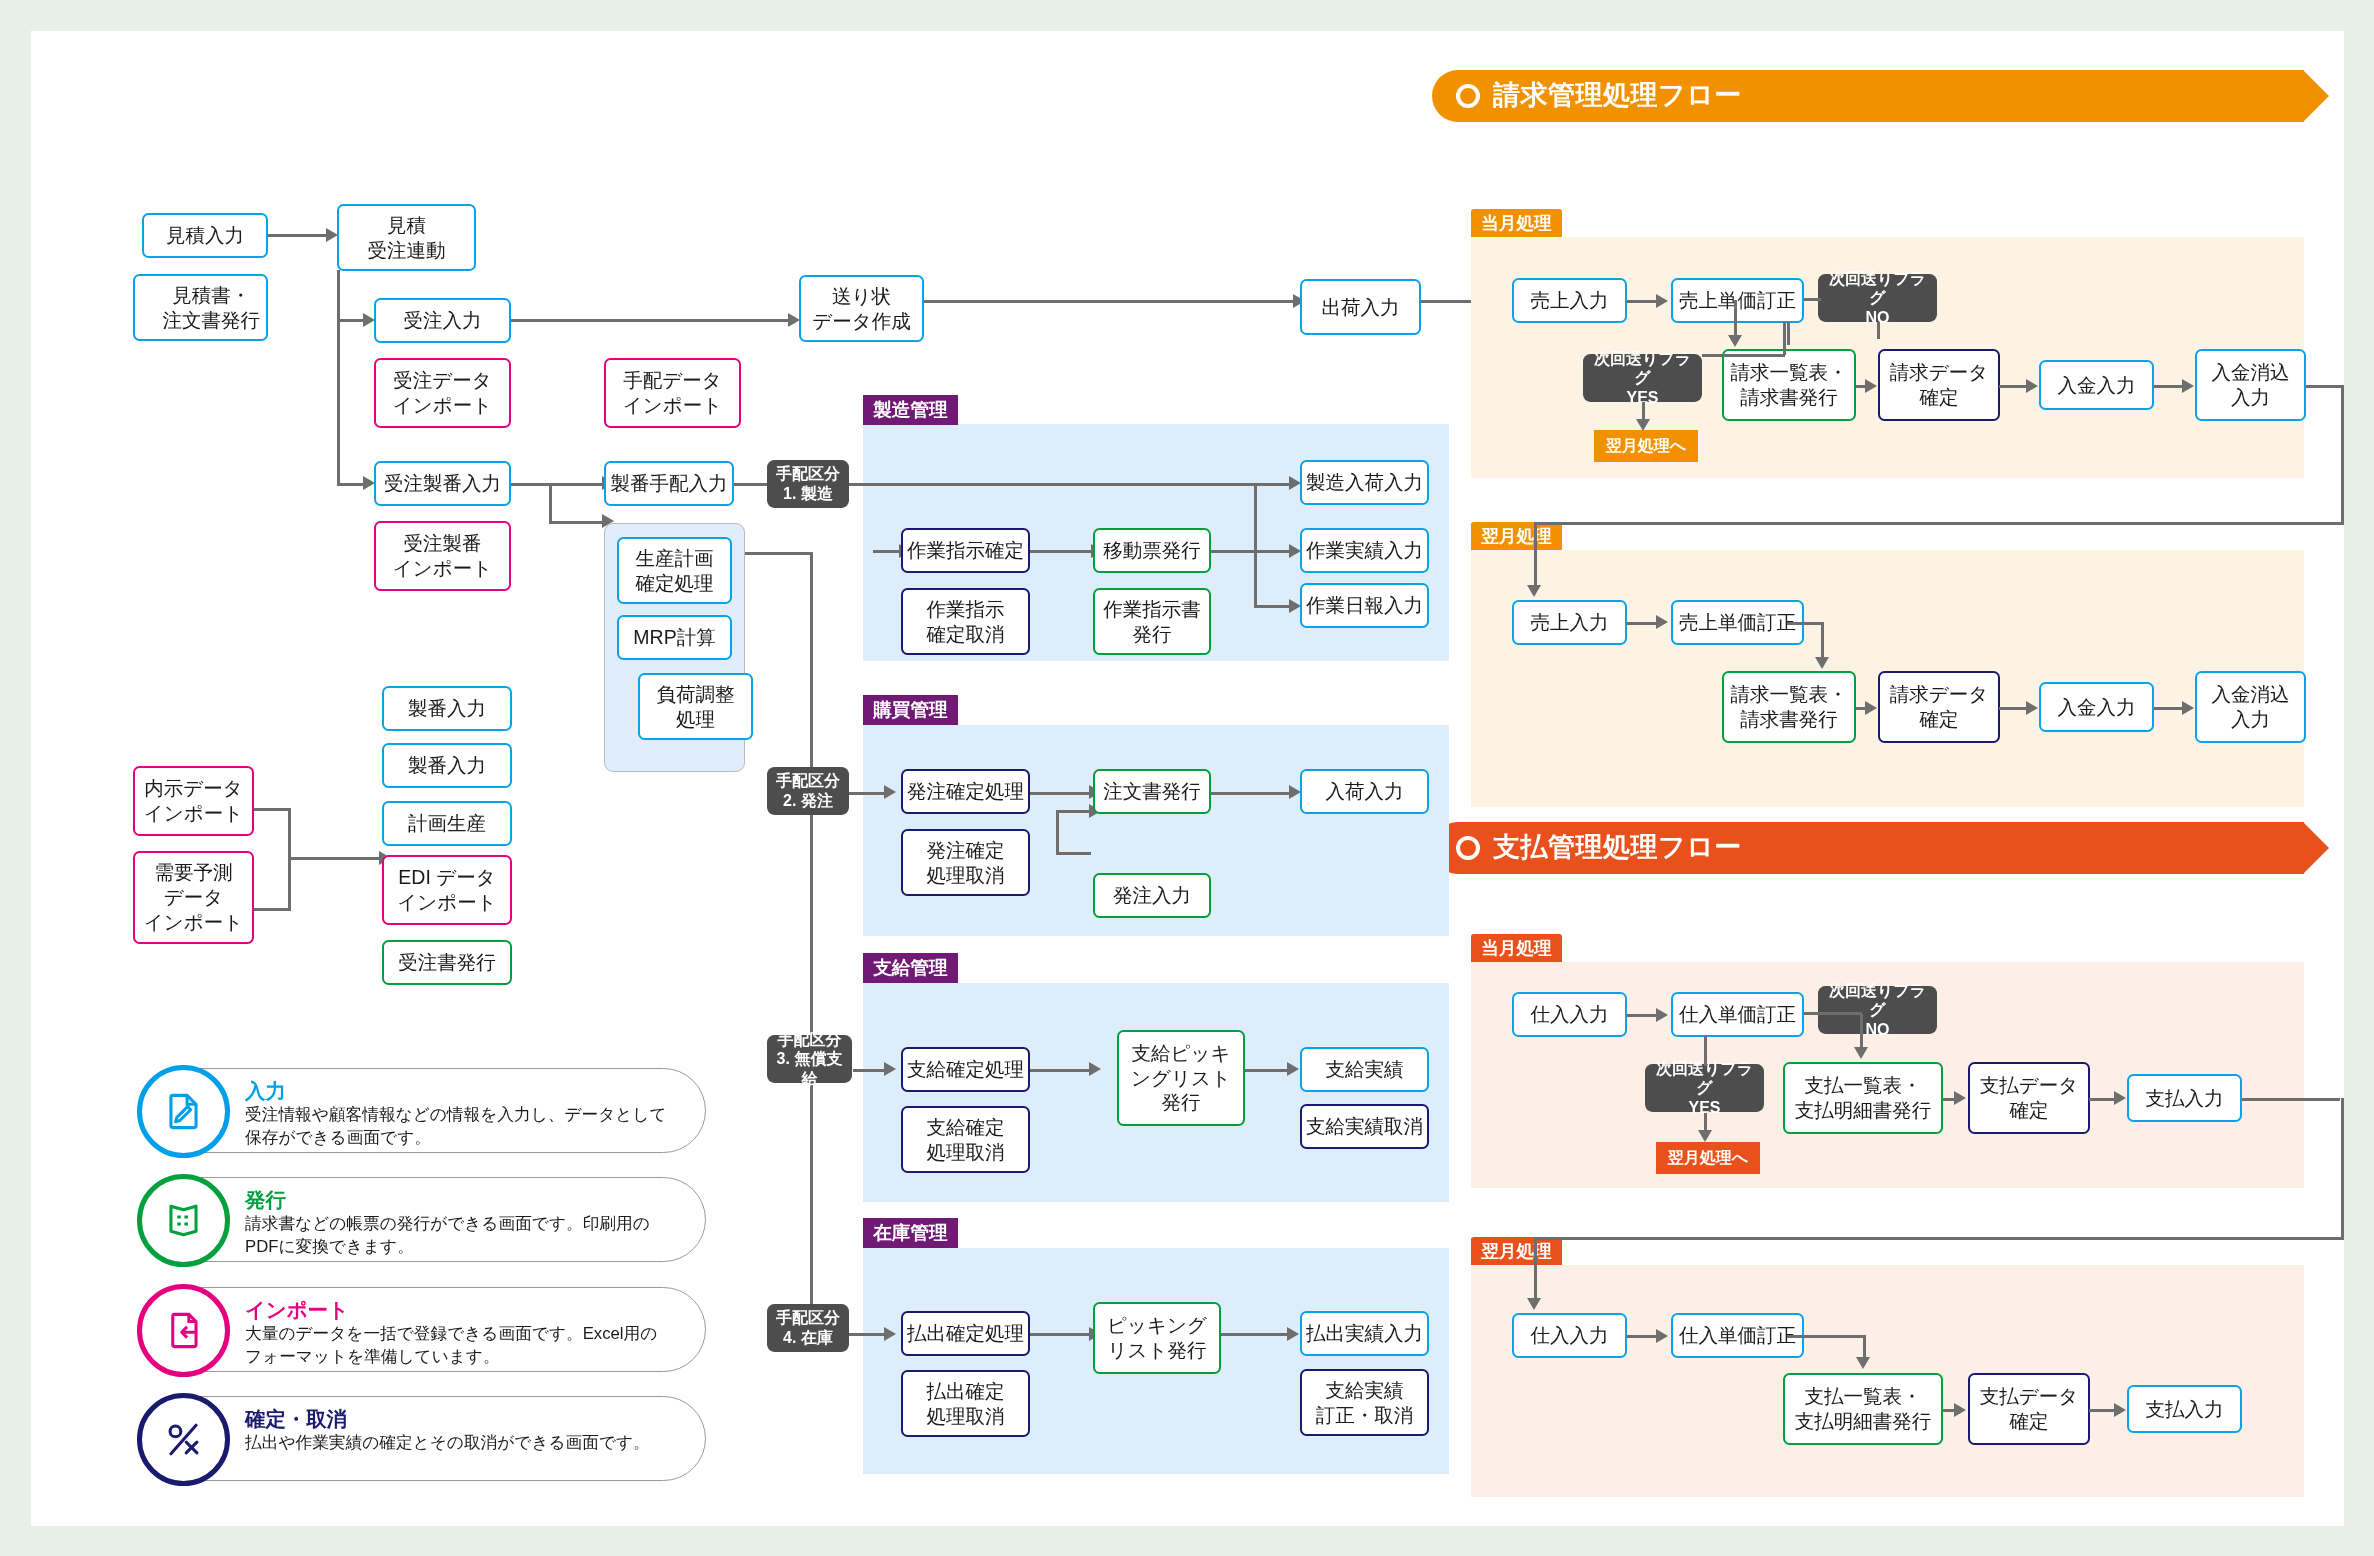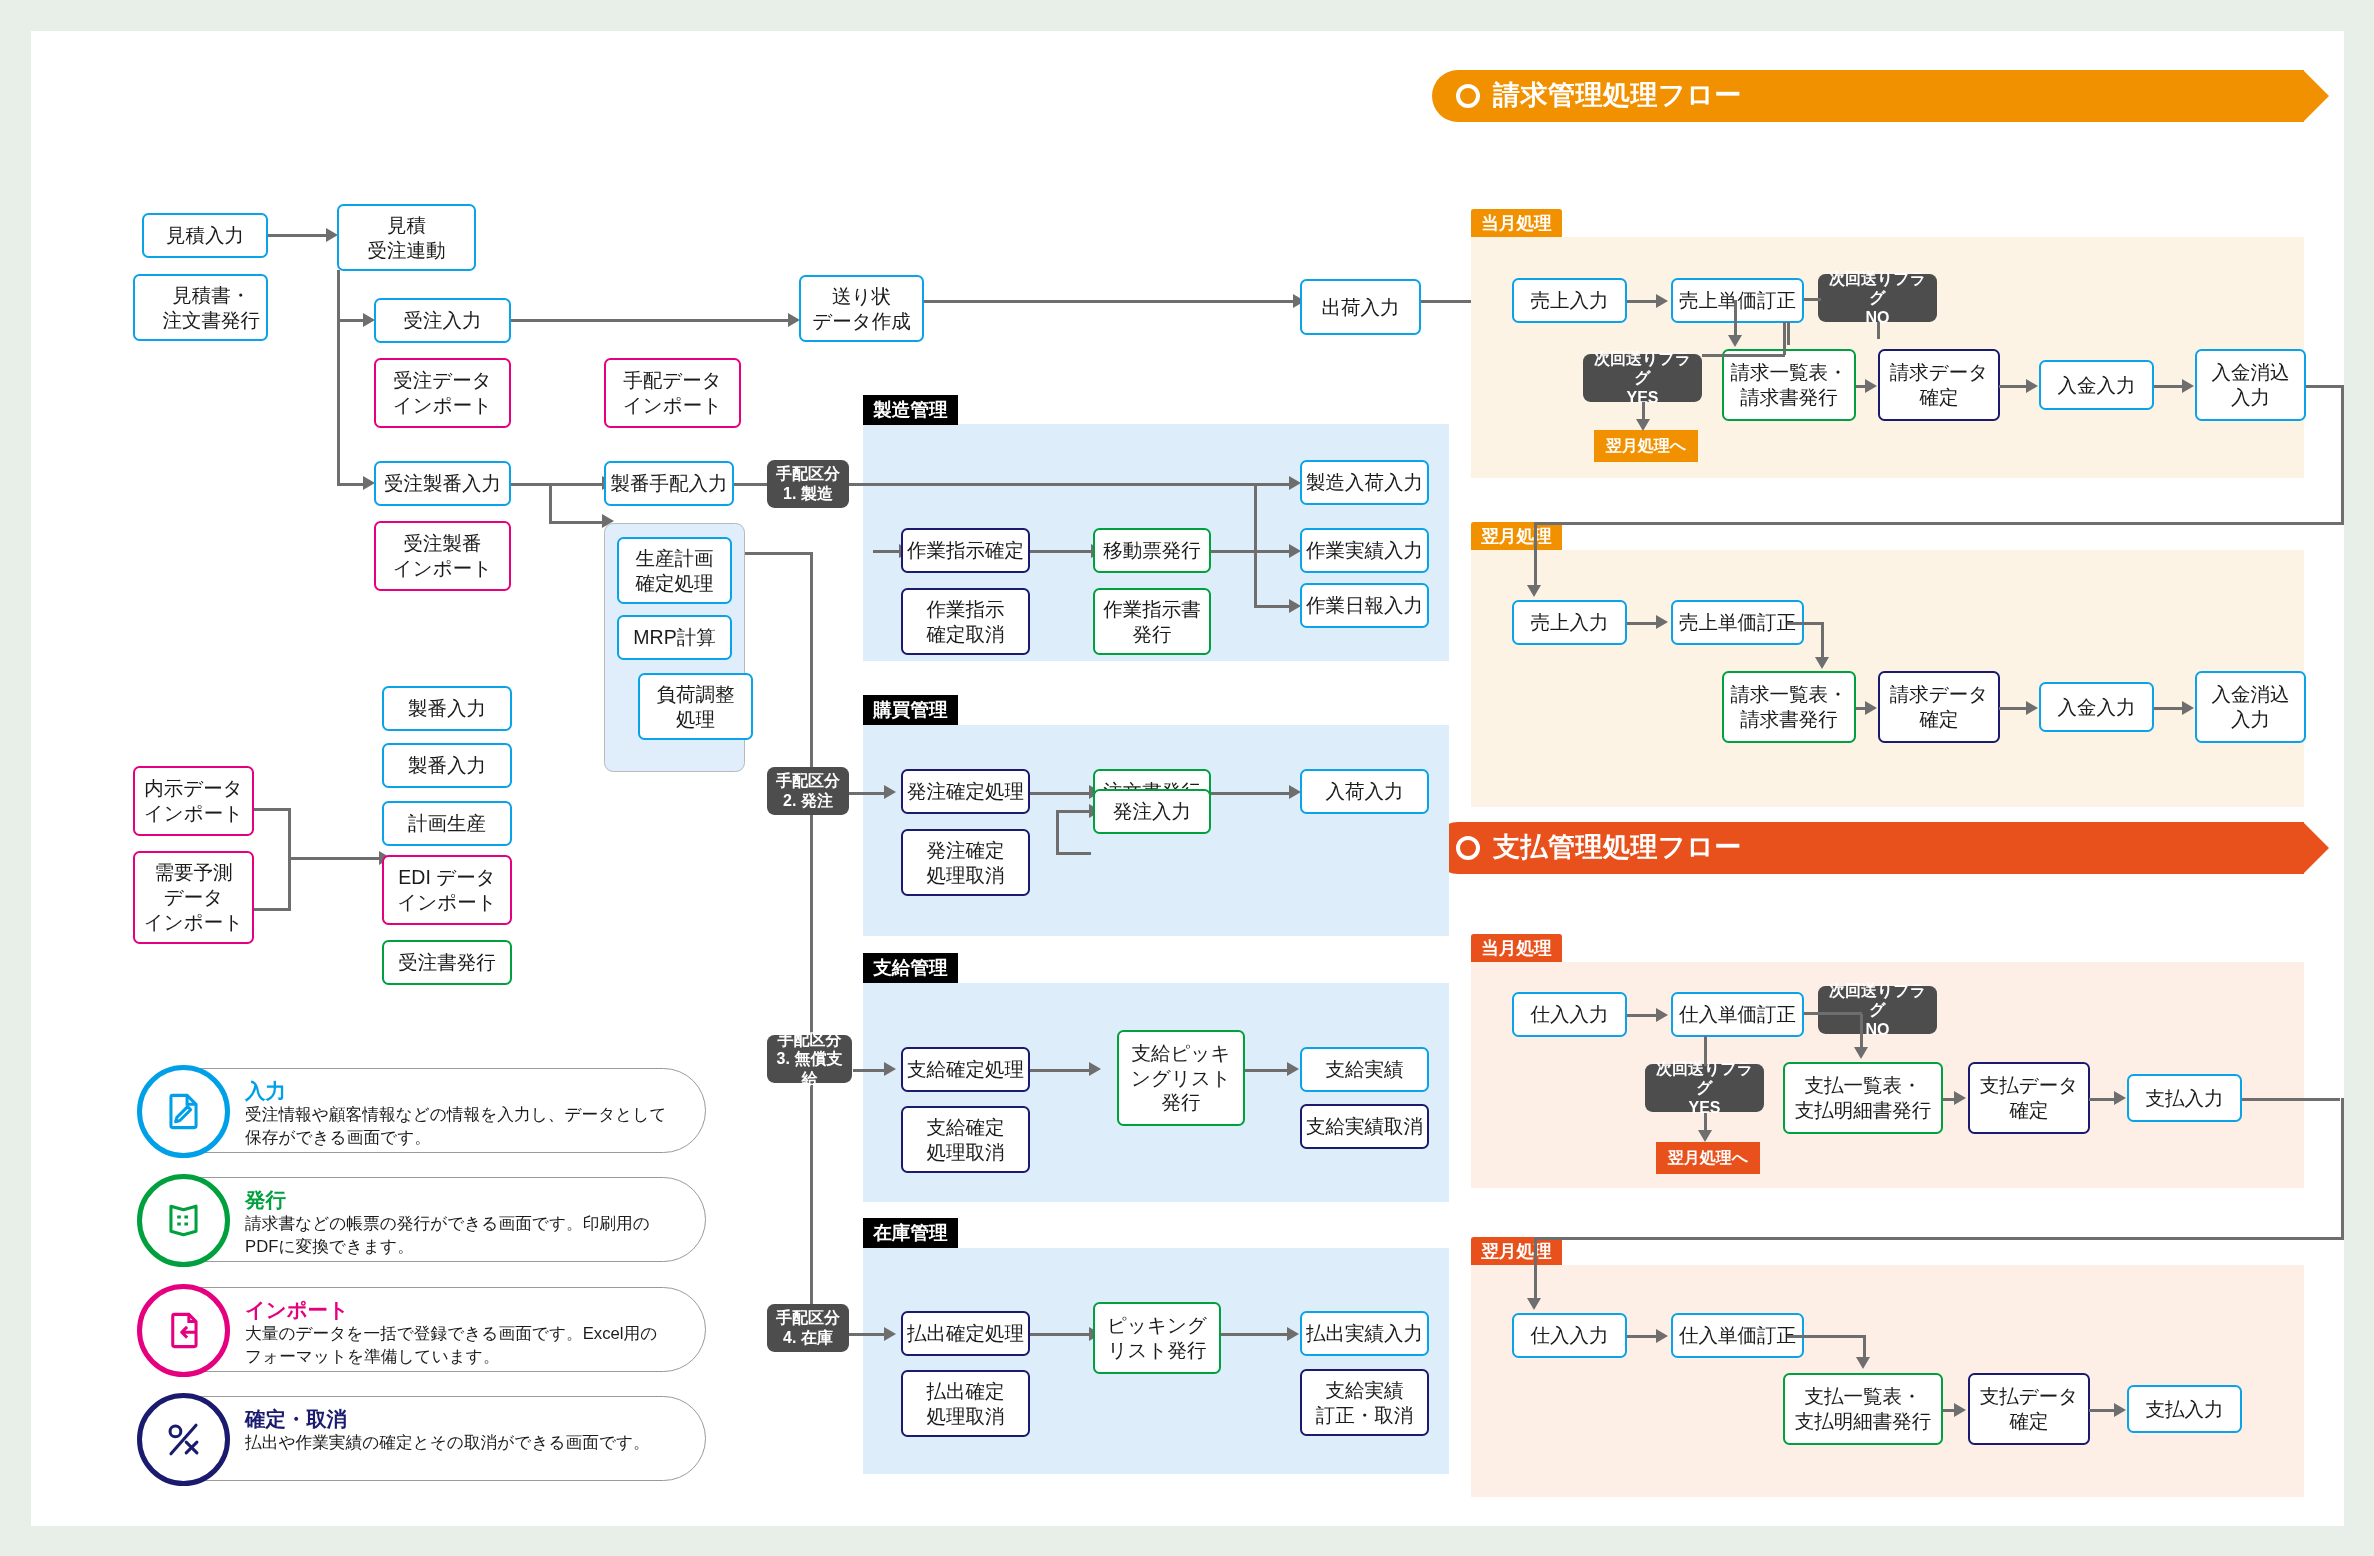--- a/index.html
+++ b/index.html
@@ -58,21 +58,21 @@
   }
   
   .chip-orange {
     position:absolute; color:#fff; font-size:16px; font-weight:700;
     display:flex; align-items:center; justify-content:center; white-space:nowrap;
   }
 
   
   .group { position:absolute; background:#ddedf9; }
   .group-tab {
-    position:absolute; background:#000000; color:#fff; font-weight:bold;
+    position:absolute; background:#701a75; color:#fff; font-weight:bold;
     font-size:18.6px; height:30px; line-height:30px; padding:0 10.2px; white-space:nowrap;
   }
   .panel { position:absolute; }
   .panel-tab {
     position:absolute; color:#fff; font-weight:bold; font-size:17.6px;
     height:28px; line-height:28px; padding:0 10.2px; white-space:nowrap;
     border-radius:2.8px 2.8px 0 0;
   }
 
   
@@ -270,21 +270,21 @@
   <div class="node green" style="left:1062px; top:557px; width:118px; height:67px;">作業指示書
 発行</div>
   <div class="node blue" style="left:1269px; top:429px; width:129px; height:45px;">製造入荷入力</div>
   <div class="node blue" style="left:1269px; top:497px; width:129px; height:45px;">作業実績入力</div>
   <div class="node blue" style="left:1269px; top:552px; width:129px; height:45px;">作業日報入力</div>
 
   <div class="node navy" style="left:870px; top:738px; width:129px; height:45px;">発注確定処理</div>
   <div class="node navy" style="left:870px; top:798px; width:129px; height:67px;">発注確定
 処理取消</div>
   <div class="node green" style="left:1062px; top:738px; width:118px; height:45px;">注文書発行</div>
-  <div class="node green" style="left:1062px; top:758px; width:118px; height:45px;">発注入力</div>
+  <div class="node green" style="left:1062px; top:842px; width:118px; height:45px;">発注入力</div>
   <div class="node blue" style="left:1269px; top:738px; width:129px; height:45px;">入荷入力</div>
 
   <div class="node navy" style="left:870px; top:1016px; width:129px; height:45px;">支給確定処理</div>
   <div class="node navy" style="left:870px; top:1075px; width:129px; height:67px;">支給確定
 処理取消</div>
   <div class="node green" style="left:1062px; top:999px; width:128px; height:96px;margin-left:24px;">支給ピッキ
 ングリスト
 発行</div>
   <div class="node blue" style="left:1269px; top:1016px; width:129px; height:45px;">支給実績</div>
   <div class="node navy" style="left:1269px; top:1073px; width:129px; height:45px;">支給実績取消</div>

